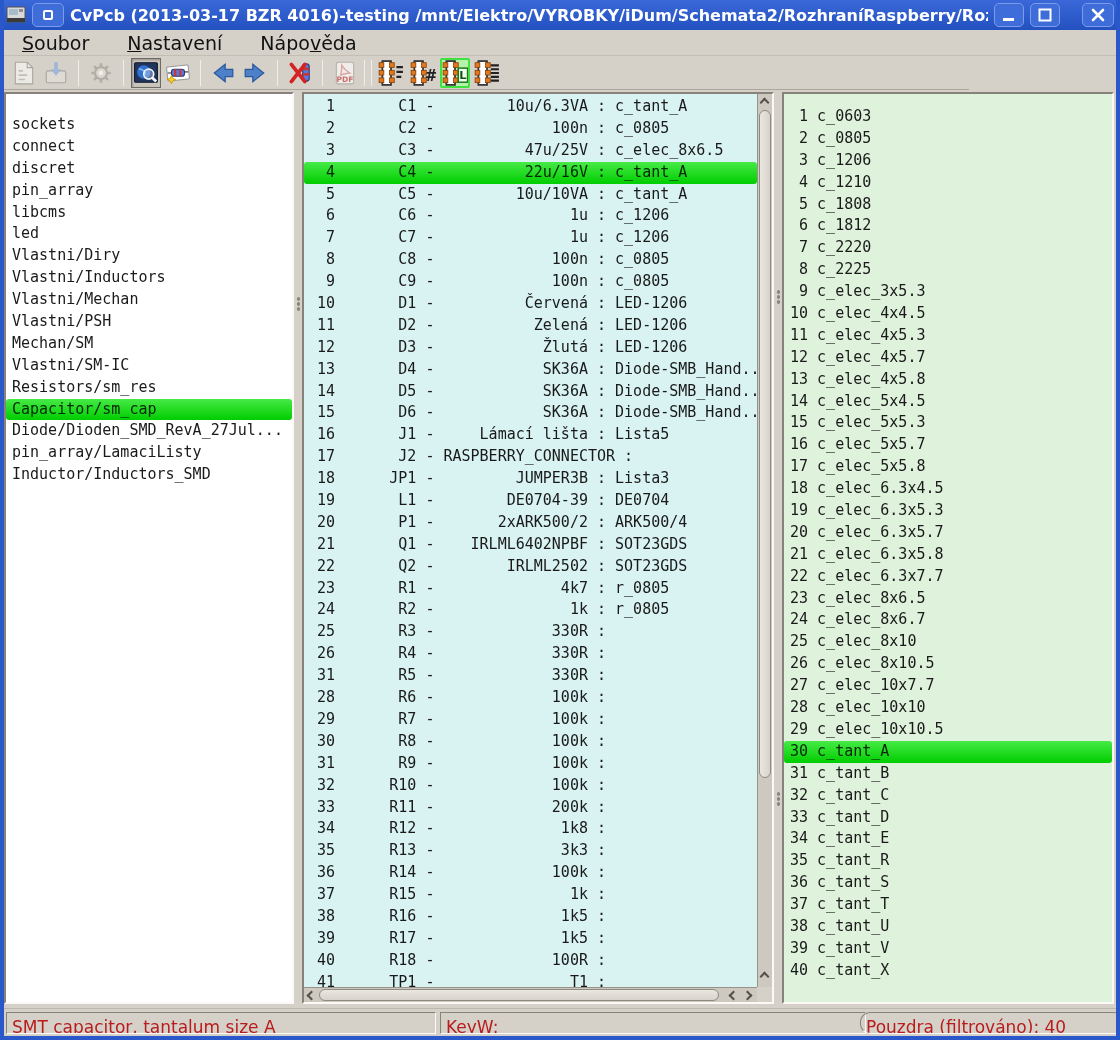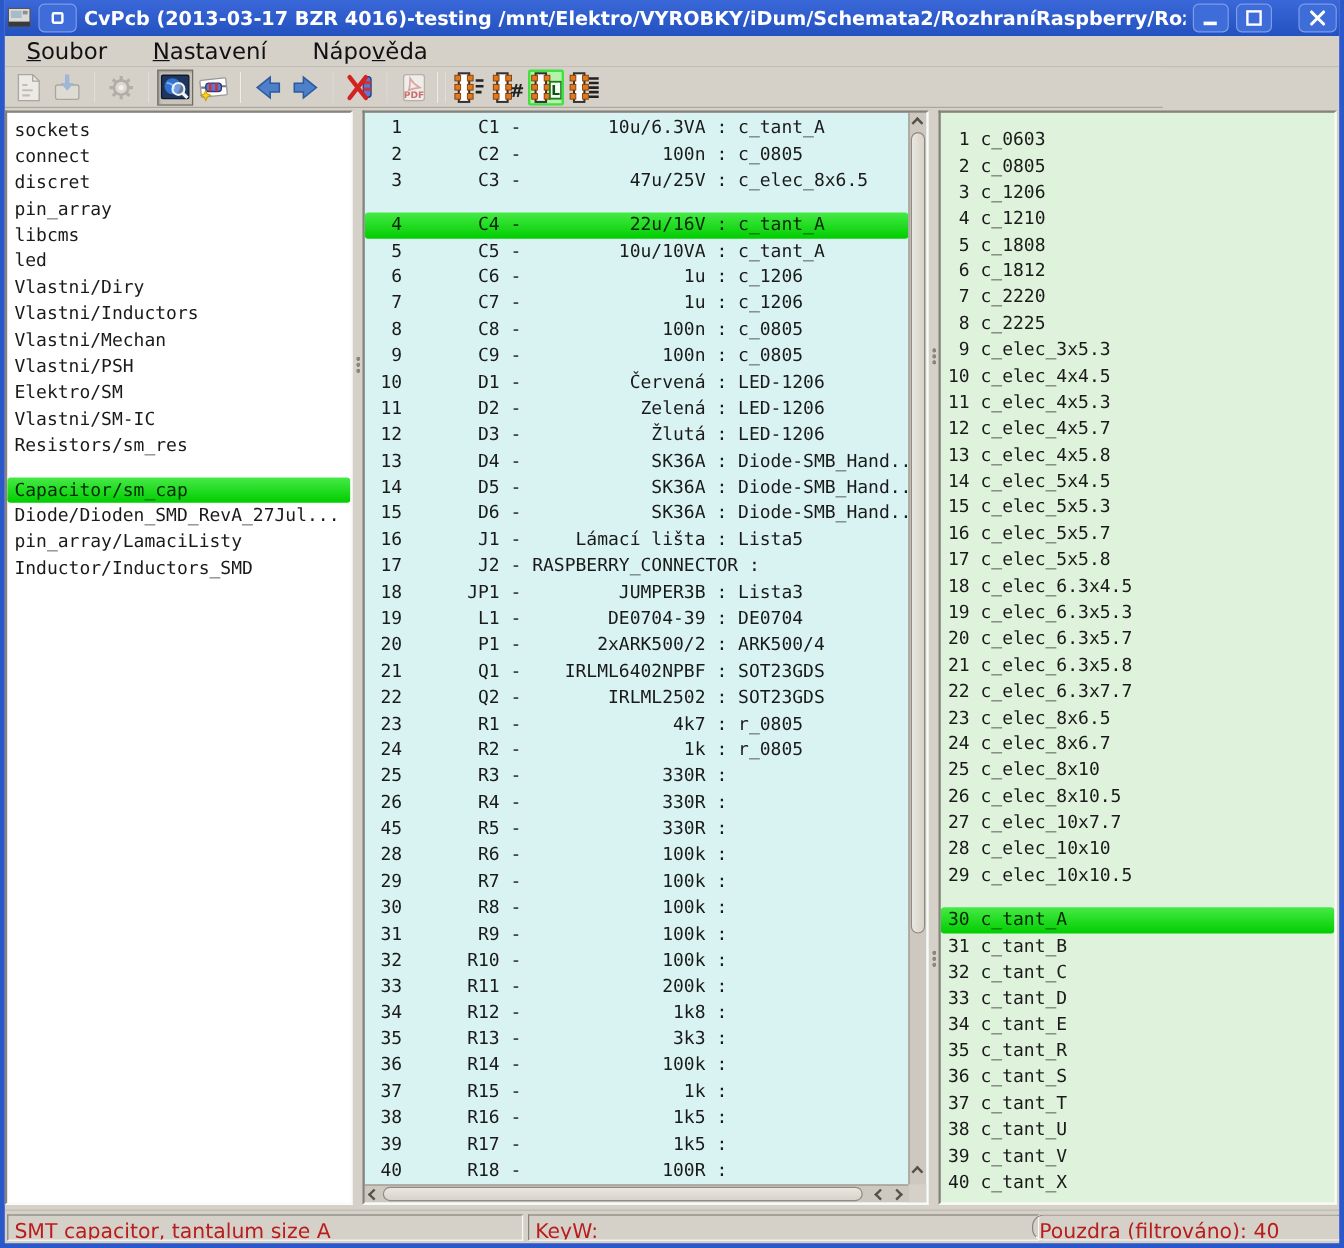--- a/index.html
+++ b/index.html
@@ -56,29 +56,29 @@
   .tb-sep{width:1px;height:26px;background:#a49f96;border-right:1px solid #efede9;margin:0 6px;}
   .tb-sep.dbl{margin:0 3px;}
   
   .content{position:absolute;left:0;top:90px;width:1112px;height:918px;background:#d5d1c9;}
   .listbox{
     position:absolute;top:2px;height:912px;
     border-style:solid;border-width:2px;border-color:#87837a #fbfaf7 #fbfaf7 #87837a;
     font-family:"DejaVu Sans Mono", monospace;font-size:15px;color:#1a1a1a;
     overflow:hidden;
   }
-  .lib-list{left:0;width:290px;background:#ffffff;padding-top:4px;}
+  .lib-list{left:0;width:290px;background:#ffffff;padding-top:20px;}
   .comp-panel{left:298px;width:472px;background:#d9f3f3;}
   .fp-list{left:778px;width:332px;background:#def2dc;padding-top:12px;}
   .lv-row{height:21.9px;line-height:21.9px;white-space:pre;padding-left:6px;}
   .comp-rows{position:absolute;left:0;top:0;width:453px;height:893px;overflow:hidden;padding-top:2px;}
   .comp-rows .lv-row{padding-left:4px;}
   .lv-row.selected{
     background:linear-gradient(#46ea46,#00cd00);
-    border-radius:3px;color:#032803;margin-top:15px;
+    border-radius:3px;color:#032803;
   }
   
   .splitter{position:absolute;top:2px;width:8px;height:912px;background:#d5d1c9;}
   .split-1{left:290px;}
   .split-2{left:770px;}
   .grip{position:absolute;left:3px;width:3px;height:14px;
     background:radial-gradient(circle 1.5px at 1.5px 2px,#8a867d 1.5px,transparent 2px),
                radial-gradient(circle 1.5px at 1.5px 7px,#8a867d 1.5px,transparent 2px),
                radial-gradient(circle 1.5px at 1.5px 12px,#8a867d 1.5px,transparent 2px);}
   
@@ -299,21 +299,21 @@
         <div class="lv-row">sockets</div>
         <div class="lv-row">connect</div>
         <div class="lv-row">discret</div>
         <div class="lv-row">pin_array</div>
         <div class="lv-row">libcms</div>
         <div class="lv-row">led</div>
         <div class="lv-row">Vlastni/Diry</div>
         <div class="lv-row">Vlastni/Inductors</div>
         <div class="lv-row">Vlastni/Mechan</div>
         <div class="lv-row">Vlastni/PSH</div>
-        <div class="lv-row">Elektro/SM</div>
+        <div class="lv-row">Mechan/SM</div>
         <div class="lv-row">Vlastni/SM-IC</div>
         <div class="lv-row">Resistors/sm_res</div>
         <div class="lv-row selected">Capacitor/sm_cap</div>
         <div class="lv-row">Diode/Dioden_SMD_RevA_27Jul...</div>
         <div class="lv-row">pin_array/LamaciListy</div>
         <div class="lv-row">Inductor/Inductors_SMD</div>
       </div>
 
     <div class="splitter split-1">
       <div class="grip" style="top:205px"></div>
@@ -340,21 +340,21 @@
           <div class="lv-row"> 17       J2 - RASPBERRY_CONNECTOR : </div>
           <div class="lv-row"> 18      JP1 -         JUMPER3B : Lista3</div>
           <div class="lv-row"> 19       L1 -        DE0704-39 : DE0704</div>
           <div class="lv-row"> 20       P1 -       2xARK500/2 : ARK500/4</div>
           <div class="lv-row"> 21       Q1 -    IRLML6402NPBF : SOT23GDS</div>
           <div class="lv-row"> 22       Q2 -        IRLML2502 : SOT23GDS</div>
           <div class="lv-row"> 23       R1 -              4k7 : r_0805</div>
           <div class="lv-row"> 24       R2 -               1k : r_0805</div>
           <div class="lv-row"> 25       R3 -             330R : </div>
           <div class="lv-row"> 26       R4 -             330R : </div>
-          <div class="lv-row"> 45       R5 -             330R : </div>
+          <div class="lv-row"> 31       R5 -             330R : </div>
           <div class="lv-row"> 28       R6 -             100k : </div>
           <div class="lv-row"> 29       R7 -             100k : </div>
           <div class="lv-row"> 30       R8 -             100k : </div>
           <div class="lv-row"> 31       R9 -             100k : </div>
           <div class="lv-row"> 32      R10 -             100k : </div>
           <div class="lv-row"> 33      R11 -             200k : </div>
           <div class="lv-row"> 34      R12 -              1k8 : </div>
           <div class="lv-row"> 35      R13 -              3k3 : </div>
           <div class="lv-row"> 36      R14 -             100k : </div>
           <div class="lv-row"> 37      R15 -               1k : </div>

